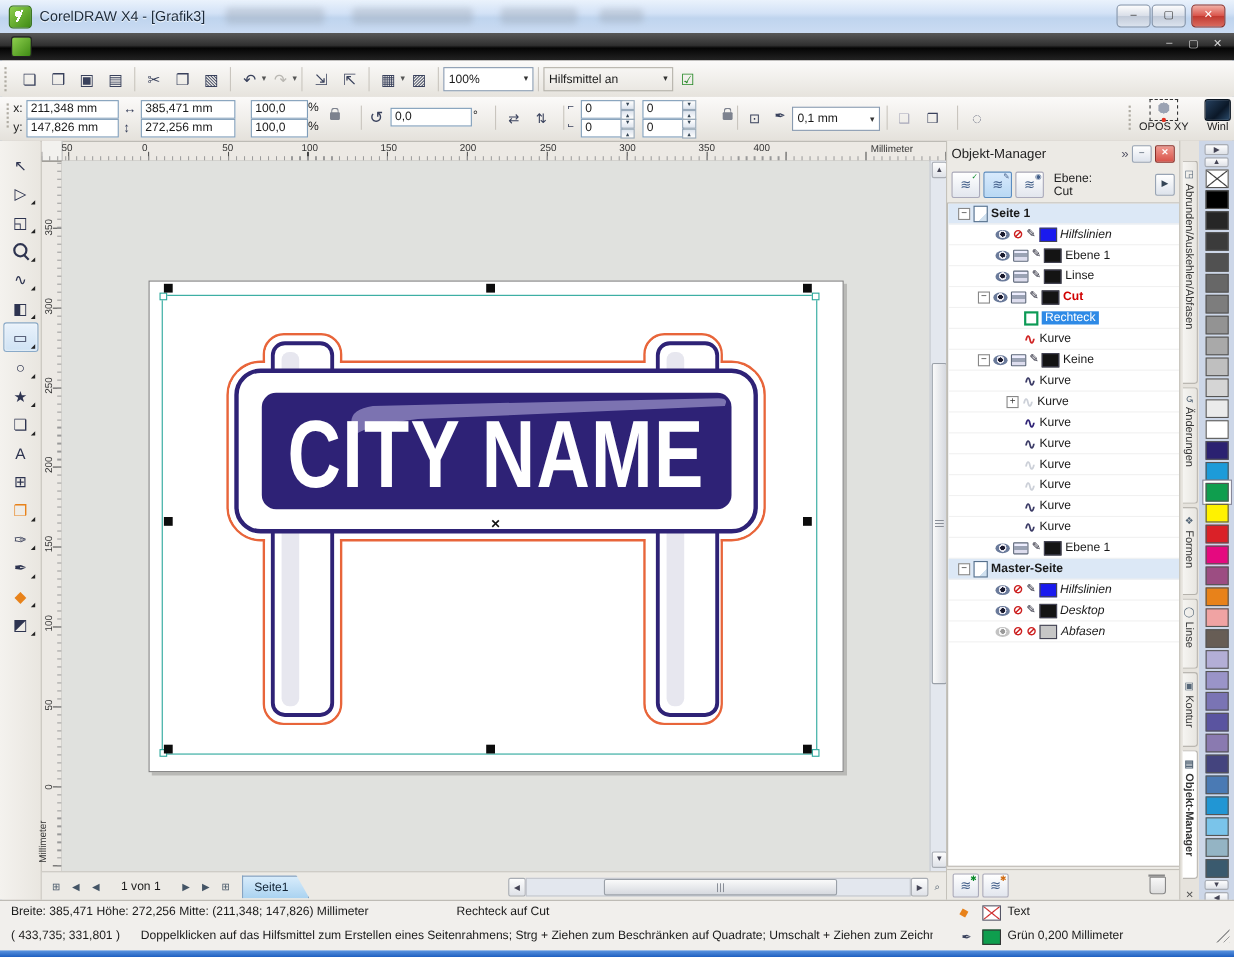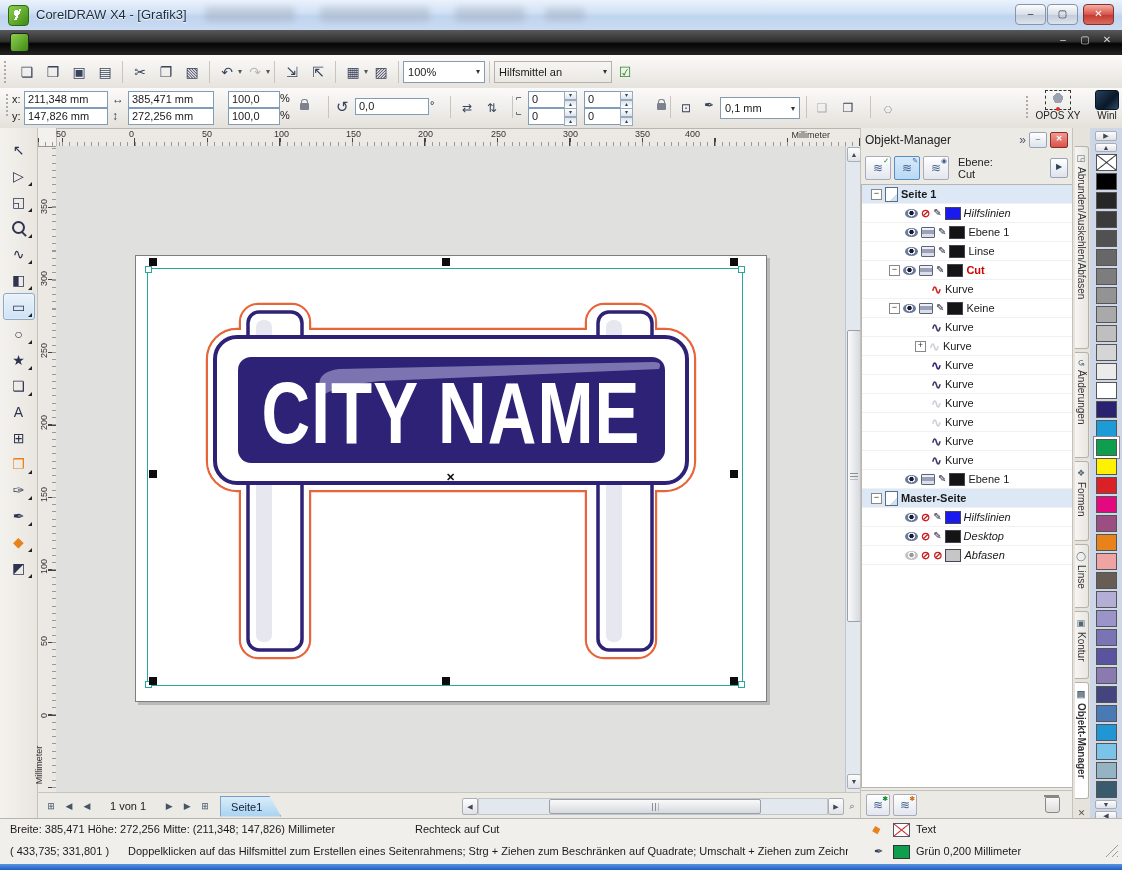--- a/index.html
+++ b/index.html
@@ -542,20 +542,26 @@
         <span class="tlabel">Linse</span>
       </div>
       <div class="tree-row">
         <span style="width: 24px; flex: 0 0 auto;"></span>
         <span class="exp">−</span>
         <span class="i-eye"></span>
         <span class="i-print"></span>
         <span class="i-pencil">✎</span>
         <span class="i-swatch" style="background: rgb(20, 20, 20);"></span>
         <span class="tlabel red">Cut</span>
+      </div>
+      <div class="tree-row">
+        <span style="width: 50px; flex: 0 0 auto;"></span>
+        <span class="slot"></span>
+        <span class="obj-rect"></span>
+        <span class="tlabel selected">Rechteck</span>
       </div>
       <div class="tree-row">
         <span style="width: 50px; flex: 0 0 auto;"></span>
         <span class="slot"></span>
         <span class="curve" style="color: rgb(208, 37, 37);">∿</span>
         <span class="tlabel">Kurve</span>
       </div>
       <div class="tree-row">
         <span style="width: 24px; flex: 0 0 auto;"></span>
         <span class="exp">−</span>

